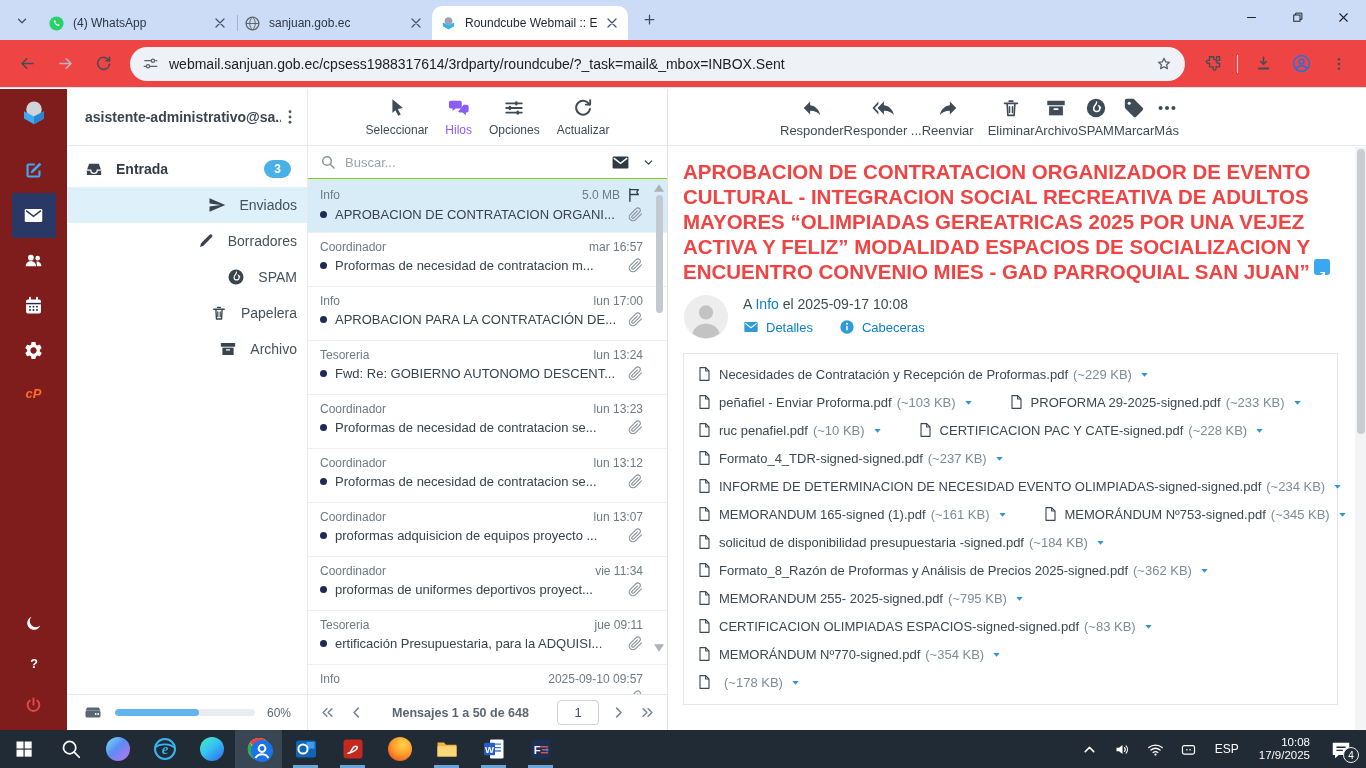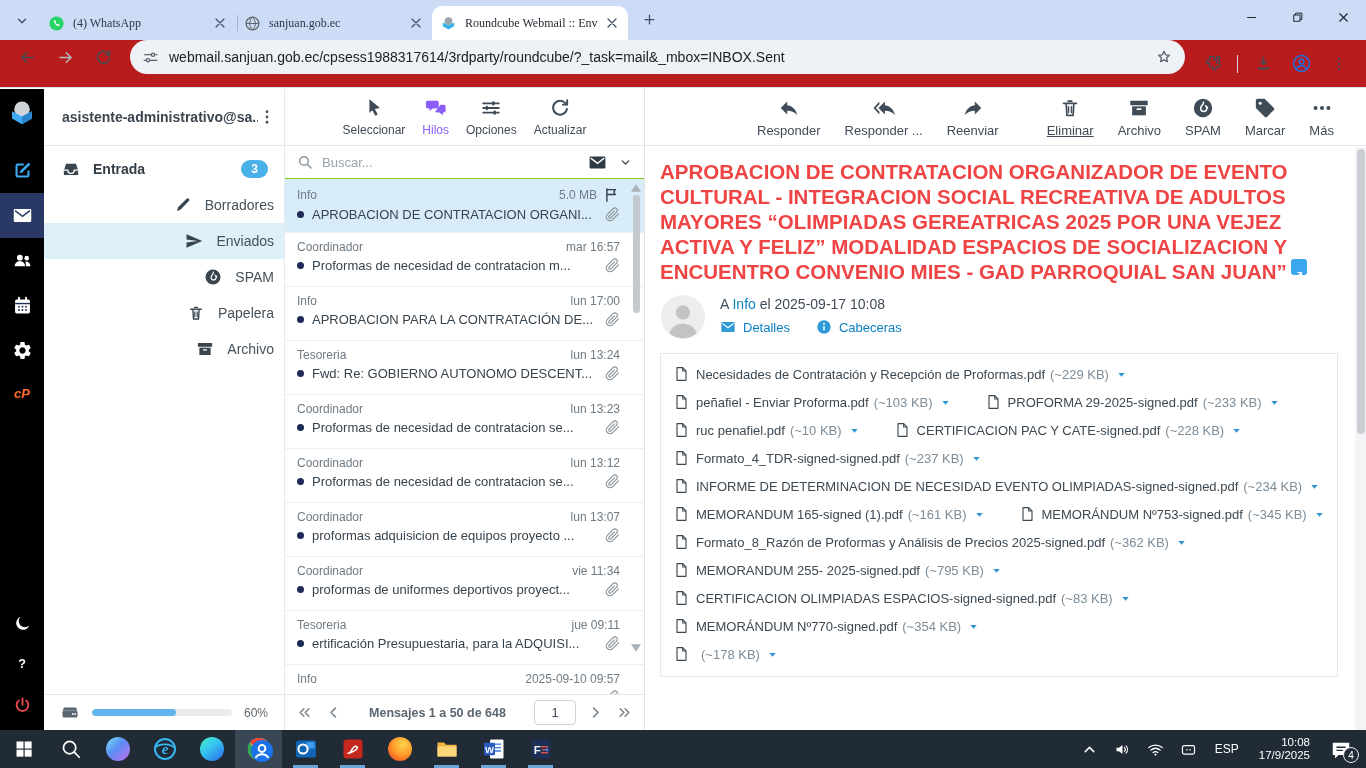--- a/index.html
+++ b/index.html
@@ -6,51 +6,51 @@
   html,body{width:1366px;height:768px;overflow:hidden;}
   body{font-family:"Liberation Sans","DejaVu Sans",sans-serif;background:#fff;}
   .screen{position:relative;width:1366px;height:768px;overflow:hidden;background:#fff;}
   svg{display:block;width:100%;height:100%;}
   .ico{display:inline-block;flex:none;}
 
   
   .tabstrip{height:40px;background:#ccdcf6;display:flex;align-items:flex-end;padding-left:6px;position:relative;}
   .tab-dropdown{width:28px;height:28px;margin:0 4px 5px 2px;border-radius:50%;display:flex;align-items:center;justify-content:center;color:#41506b;}
   .tab-dropdown .ico{width:14px;height:14px;}
-  .tab{width:196px;height:34px;display:flex;align-items:center;padding:0 8px;border-radius:10px 10px 0 0;color:#2c3646;position:relative;font-family:Liberation Serif, serif;}
+  .tab{width:196px;height:34px;display:flex;align-items:center;padding:0 8px;border-radius:10px 10px 0 0;color:#2c3646;position:relative;}
   .tab:not(.active)::after{content:"";position:absolute;right:-2px;top:9px;height:16px;width:1px;background:#9db2d4;}
   .tab.active{background:#fff;color:#1f2430;}
   .tab-fav{width:17px;height:17px;margin-right:8px;}
   .tab-label{flex:1;font-size:12px;white-space:nowrap;overflow:hidden;}
   .tab-close{width:16px;height:16px;color:#44506a;margin-left:6px;}
   .newtab{width:26px;height:26px;margin:0 0 8px 8px;color:#3c4a63;display:flex;align-items:center;justify-content:center;}
   .newtab .ico{width:15px;height:15px;}
   .wincontrols{position:absolute;right:0;top:0;height:34px;display:flex;}
   .winbtn{width:46px;height:34px;display:flex;align-items:center;justify-content:center;color:#1d2430;}
   .winbtn .ico{width:15px;height:15px;}
 
-  .navbar{height:48px;background:#b91c1c;display:flex;padding:0 8px;border-bottom:1px solid #dfe3e8;}
+  .navbar{height:48px;background:#ef4444;display:flex;align-items:center;padding:0 8px;border-bottom:1px solid #dfe3e8;}
   .navbtn{width:34px;height:34px;border-radius:50%;display:flex;align-items:center;justify-content:center;color:#454c55;margin:0 2px;}
   .navbtn .ico{width:19px;height:19px;}
   .navbtn.disabled{color:#b3b9c0;}
   .urlbar{flex:1;height:34px;background:#eef1f5;border-radius:17px;margin:0 8px;display:flex;align-items:center;padding:0 12px;}
   .urlbar .tune{width:17px;height:17px;color:#5a626b;margin-right:10px;}
   .url-text{flex:1;font-size:14px;white-space:nowrap;overflow:hidden;}
   .url-host{color:#202124;}
   .url-path{color:#202124;}
   .urlbar .star{width:18px;height:18px;color:#575f68;margin-left:10px;}
   .nav-right{display:flex;align-items:center;}
   .nav-sep{width:1px;height:18px;background:#d6dade;margin:0 6px;}
   .avatar-btn{width:26px;height:26px;}
 
   
   .app{position:absolute;top:89px;left:0;right:0;bottom:38px;display:flex;background:#fff;}
 
   
-  .rail{width:44px;background:#000000;display:flex;flex-direction:column;align-items:center;padding-top:9px;flex:none;}
+  .rail{width:67px;background:#7f1d1d;display:flex;flex-direction:column;align-items:center;padding-top:9px;flex:none;}
   .rail-logo{width:30px;height:30px;margin-bottom:20px;}
   .rail-item{width:44px;height:45px;display:flex;align-items:center;justify-content:center;color:#fff;}
   .rail-item .ico{width:21px;height:21px;}
   .rail-item.compose{color:#3fa9f5;}
   .rail-item.active{background:#2a3866;--env-bg:#2a3866;}
   .rail-cp{font-size:13px;font-weight:bold;font-style:italic;color:#ff6c2c;height:40px;display:flex;align-items:center;}
   .rail-bottom{margin-top:auto;display:flex;flex-direction:column;align-items:center;padding-bottom:4px;}
   .rail-bottom .rail-item{height:42px;}
   .rail-help{color:#fff;font-size:17px;font-weight:bold;height:40px;display:flex;align-items:center;}
   .rail-item.power{color:#e5484d;}
@@ -100,23 +100,23 @@
   .pagination{height:36px;border-top:1px solid #e7eaed;display:flex;align-items:center;padding:0 12px;color:#6b7680;}
   .pg-ico{width:15px;height:15px;color:#7d8892;}
   .pg-first{margin-right:14px;}
   .pg-prev{margin-right:auto;}
   .pg-text{font-size:12.5px;font-weight:bold;color:#5b6670;margin-right:auto;}
   .pg-input{width:42px;height:25px;border:1px solid #ccd2d7;border-radius:4px;text-align:center;font-size:13px;color:#3f4b57;margin-right:12px;font-family:inherit;}
   .pg-next{margin-right:14px;}
 
   
   .content{flex:1;position:relative;background:#fff;overflow:hidden;}
-  .mtoolbar{height:57px;border-bottom:1px solid #e7eaed;display:flex;align-items:center;padding-left:112px;gap:24px;}
+  .mtoolbar{height:57px;border-bottom:1px solid #e7eaed;display:flex;align-items:center;padding-left:112px;}
   .mtoolbar .tbtn{font-size:13px;}
-  .mtoolbar .tbtn.grp{margin-left:24px;text-decoration:underline;}
+  .mtoolbar .tbtn.grp{margin-left:14px;}
   .subject{width:692px;padding:13px 0 0 15px;font-size:20.5px;line-height:25px;font-weight:bold;color:#ef4444;}
   .extlink{display:inline-block;width:16px;height:16px;background:#3aa7ee;border-radius:3px;vertical-align:-2px;margin-left:4px;padding:2px;}
   .sender{display:flex;margin:10px 0 0 15px;}
   .s-avatar{width:46px;height:46px;flex:none;}
   .s-info{margin-left:14px;padding-top:2px;}
   .fromline{font-size:14px;color:#3f4b57;}
   .from-link{color:#0b80c4;}
   .metaline{display:flex;align-items:center;gap:26px;margin-top:7px;}
   .metalink{display:flex;align-items:center;font-size:13px;color:#0b80c4;}
   .metalink .ico{width:16px;height:16px;color:#2f9ad8;--env-bg:#fff;margin-right:7px;}
@@ -426,35 +426,35 @@
           <div class="folder bold">
             <span class="f-icon ico">
               <svg viewBox="0 0 24 24" xmlns="http://www.w3.org/2000/svg">
                 <path d="M2.5 13.5L5.5 5h13l3 8.5V20h-19z" fill="currentColor"></path>
                 <path d="M2.5 13.5h5.2a4.3 4.3 0 0 0 8.6 0h5.2" fill="none" stroke="#fff" stroke-width="1.7"></path>
               </svg>
             </span>
             <span class="f-label">Entrada</span>
             <span class="badge">3</span>
           </div>
+          <div class="folder sel">
+            <span class="f-icon ico">
+              <svg viewBox="0 0 24 24" xmlns="http://www.w3.org/2000/svg">
+                <path d="M2 21l21-9L2 3v7l15 2-15 2z" fill="currentColor"></path>
+              </svg>
+            </span>
+            <span class="f-label">Enviados</span>
+          </div>
           <div class="folder">
             <span class="f-icon ico">
               <svg viewBox="0 0 24 24" xmlns="http://www.w3.org/2000/svg">
                 <path d="M4 20l1.4-5L16.8 3.6a2.2 2.2 0 0 1 3.6 2.2 2.2 2.2 0 0 1-.5 1L8.5 18.2z" fill="currentColor"></path>
               </svg>
             </span>
             <span class="f-label">Borradores</span>
-          </div>
-          <div class="folder sel">
-            <span class="f-icon ico">
-              <svg viewBox="0 0 24 24" xmlns="http://www.w3.org/2000/svg">
-                <path d="M2 21l21-9L2 3v7l15 2-15 2z" fill="currentColor"></path>
-              </svg>
-            </span>
-            <span class="f-label">Enviados</span>
           </div>
           <div class="folder">
             <span class="f-icon ico">
               <svg viewBox="0 0 24 24" xmlns="http://www.w3.org/2000/svg">
                 <circle cx="12" cy="12" r="10" fill="currentColor"></circle>
                 <path d="M12.6 5.5c.4 2.6-3.1 3.9-3.1 7a3.3 3.3 0 0 0 6.6 0c0-.9-.3-1.7-.7-2.4.9.4 1.4 1.1 1.6 1.9" fill="none" stroke="#fff" stroke-width="1.6" stroke-linecap="round"></path>
               </svg>
             </span>
             <span class="f-label">SPAM</span>
           </div>
@@ -1003,20 +1003,37 @@
             </span>
             <span class="att">
               <span class="pdf ico">
                 <svg viewBox="0 0 24 24" xmlns="http://www.w3.org/2000/svg">
                   <path d="M6 2.5h8.5l5 5V21.5H6z" fill="none" stroke="currentColor" stroke-width="1.7" stroke-linejoin="round"></path>
                   <path d="M14.5 2.5v5h5" fill="none" stroke="currentColor" stroke-width="1.7" stroke-linejoin="round"></path>
                 </svg>
               </span>
               <span class="att-name">MEMORÁNDUM Nº753-signed.pdf</span>
               <span class="att-size">(~345 KB)</span>
+              <span class="att-caret ico">
+                <svg viewBox="0 0 24 24">
+                  <path d="M5 8.5h14L12 17z" fill="currentColor"></path>
+                </svg>
+              </span>
+            </span>
+          </div>
+          <div class="att-row">
+            <span class="att">
+              <span class="pdf ico">
+                <svg viewBox="0 0 24 24" xmlns="http://www.w3.org/2000/svg">
+                  <path d="M6 2.5h8.5l5 5V21.5H6z" fill="none" stroke="currentColor" stroke-width="1.7" stroke-linejoin="round"></path>
+                  <path d="M14.5 2.5v5h5" fill="none" stroke="currentColor" stroke-width="1.7" stroke-linejoin="round"></path>
+                </svg>
+              </span>
+              <span class="att-name">solicitud de disponibilidad presupuestaria -signed.pdf</span>
+              <span class="att-size">(~184 KB)</span>
               <span class="att-caret ico">
                 <svg viewBox="0 0 24 24">
                   <path d="M5 8.5h14L12 17z" fill="currentColor"></path>
                 </svg>
               </span>
             </span>
           </div>
           <div class="att-row">
             <span class="att">
               <span class="pdf ico">

